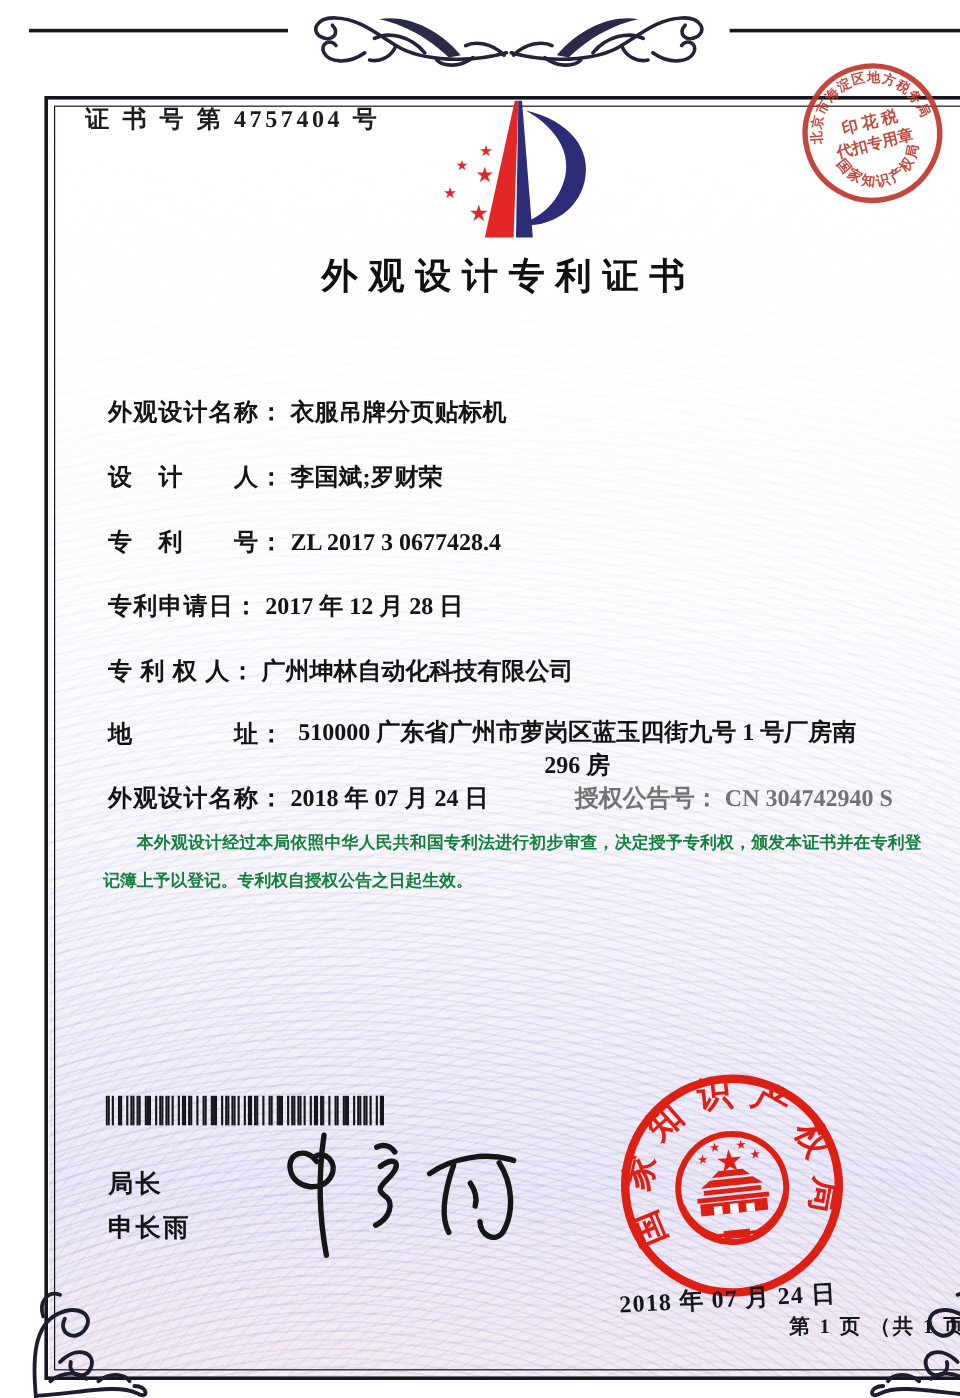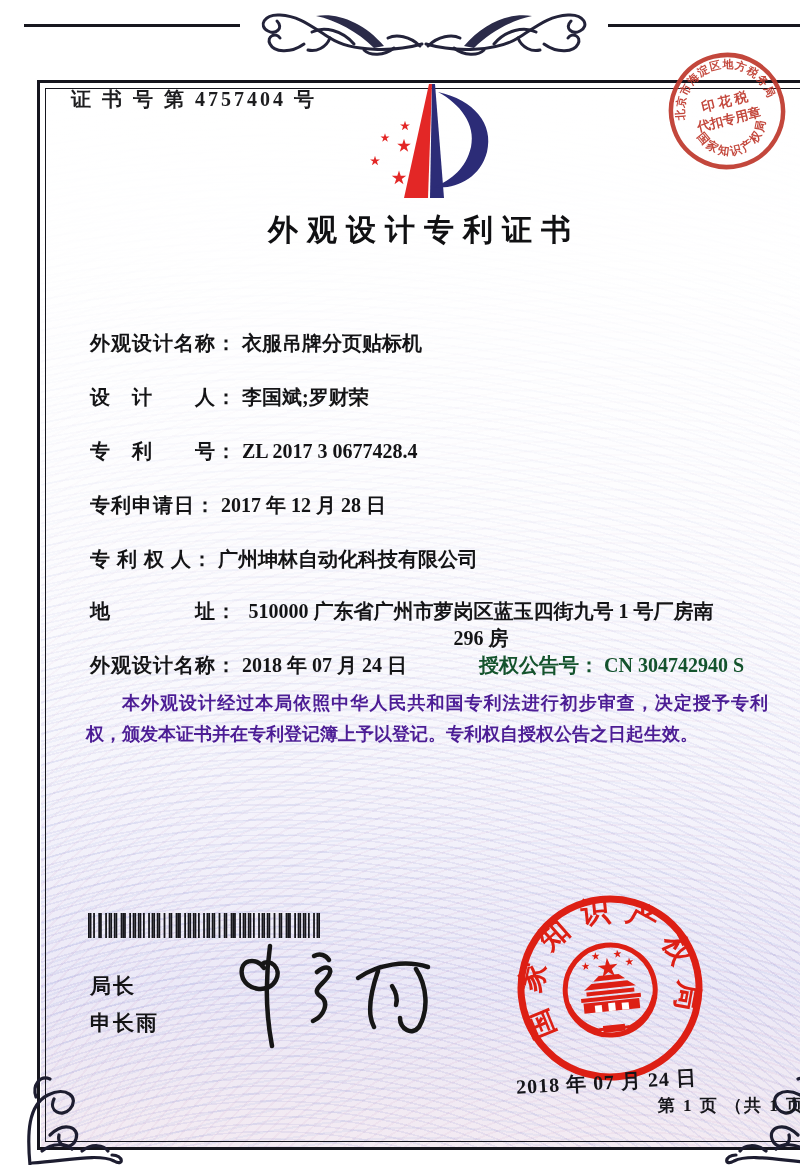--- a/index.html
+++ b/index.html
@@ -63,25 +63,25 @@
     position:absolute;left:0;top:210px;width:100%;
     text-align:center;font-size:30px;font-weight:700;
     letter-spacing:9px;color:#101012;
   }
 
   .fields{position:absolute;left:66px;top:0;width:690px;color:#141416;}
   .frow{position:absolute;left:0;font-size:20px;text-align:center;}
   .frow .flabel{letter-spacing:1px;font-weight:600;}
   .frow .fvalue{font-weight:600;}
   .frow.addr .fvalue{display:inline-block;vertical-align:top;width:478px;line-height:27px;}
-  .gazette{position:absolute;left:455px;top:652px;font-size:20px;font-weight:600;color:#14532d;}
+  .gazette{position:absolute;left:455px;top:652px;font-size:20px;font-weight:600;color:#737373;}
 
   .paras{
     position:absolute;left:62px;top:688px;width:682px;
-    font-size:18px;line-height:31px;color:#4c1d95;text-align:justify;
+    font-size:14px;line-height:31px;color:#15803d;text-align:justify;
   }
   .paras p{margin:0;text-indent:2em;font-weight:600;}
 
   .barcode{position:absolute;left:64px;top:913px;width:232px;height:25px;}
 
   .officer-role{
     position:absolute;left:66px;top:972px;
     font-family:"Liberation Sans","DejaVu Sans",sans-serif;
     font-size:21px;font-weight:700;color:#141416;letter-spacing:2px;
   }

